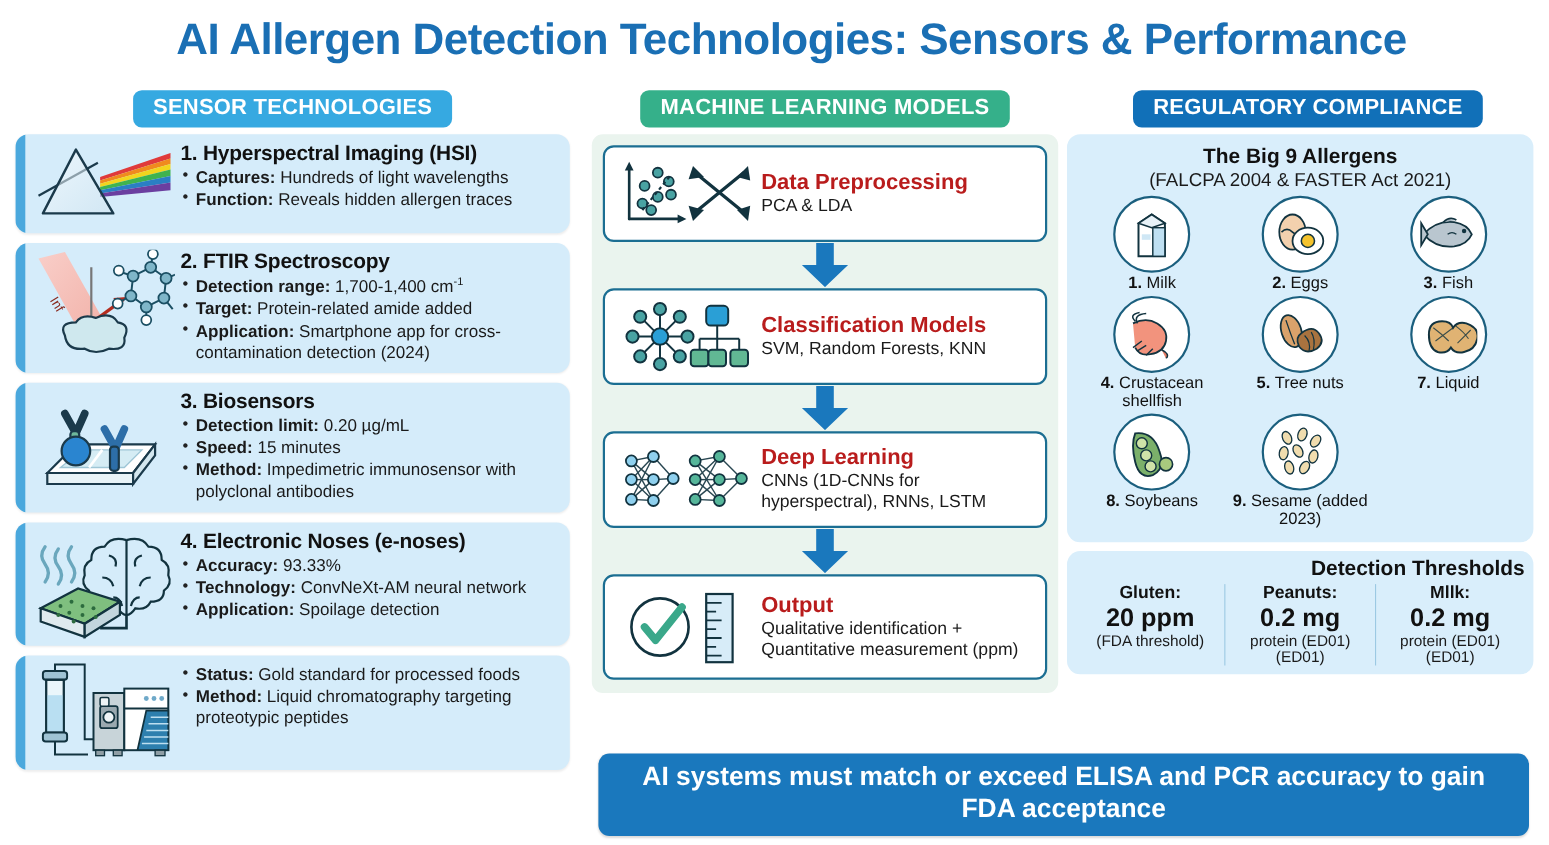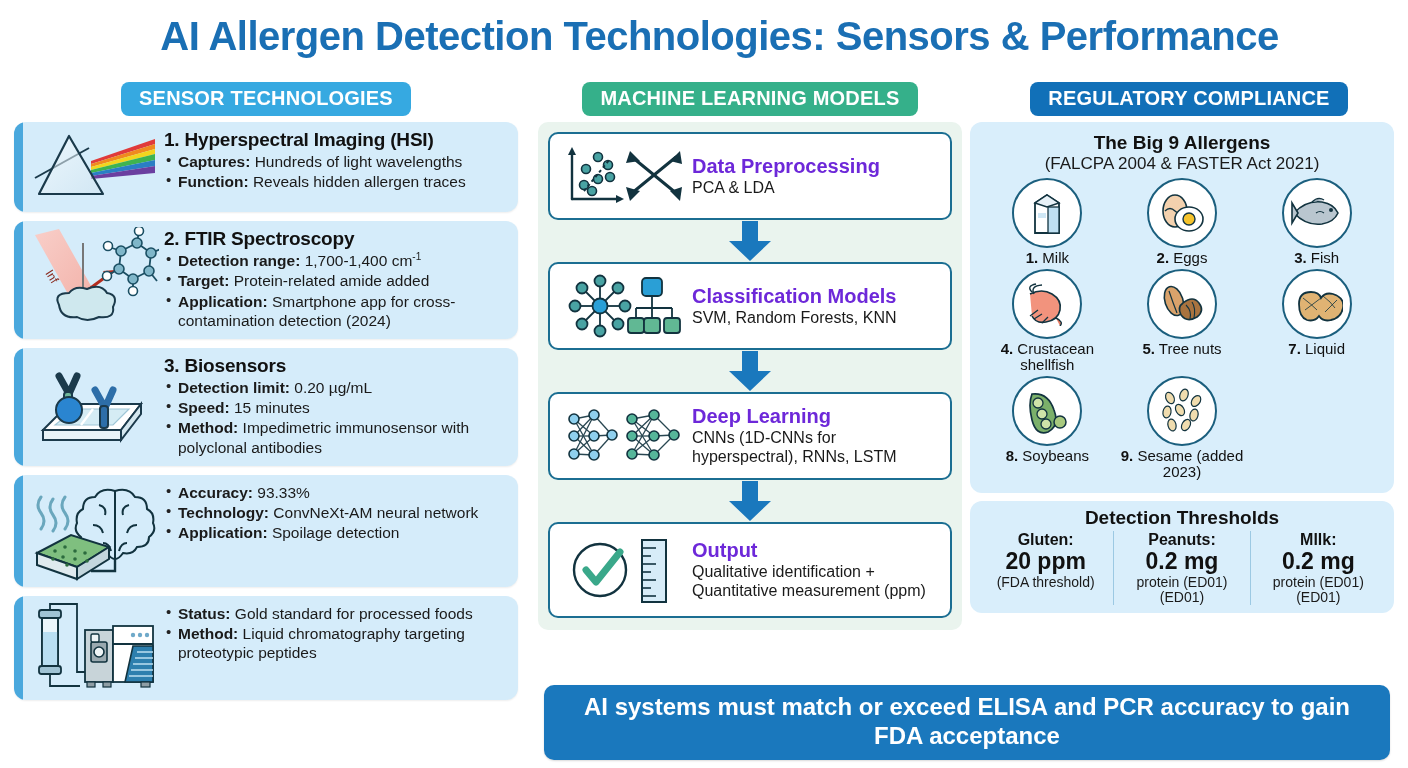--- a/index.html
+++ b/index.html
@@ -101,21 +101,21 @@
   .ml-box {
     background: #ffffff;
     border: 2.5px solid #1b6e92;
     border-radius: 10px;
     display: flex; align-items: center;
     padding: 8px 10px;
     min-height: 88px;
   }
   .ml-ic { flex: 0 0 128px; display:flex; align-items:center; justify-content:center; }
   .ml-txt { flex: 1; padding-left: 4px; }
-  .ml-title { font-size: 20px; font-weight: bold; color: #6d28d9; line-height:1.1; }
+  .ml-title { font-size: 20px; font-weight: bold; color: #b91c1c; line-height:1.1; }
   .ml-sub { font-size: 16px; color: #1a1a1a; line-height: 1.16; margin-top: 2px; }
   .arrow-wrap { display:flex; justify-content:center; align-items:center; height: 42px; }
 
   
   .reg-panel {
     background: #d9eefb;
     border-radius: 12px;
     padding: 10px 10px 12px 10px;
     margin-right: 14px;
   }
@@ -135,21 +135,21 @@
   .aly-label { font-size: 15px; color:#111; line-height: 1.1; }
   .aly-label b { font-weight: bold; }
 
   
   .thr-panel {
     background: #d9eefb;
     border-radius: 12px;
     margin-right: 14px; margin-top: 8px;
     padding: 6px 8px 8px 8px;
   }
-  .thr-title { text-align:center; font-size: 19px; font-weight:bold; color:#111; margin-bottom: 2px;}
+  .thr-title { text-align:right; font-size: 19px; font-weight:bold; color:#111; margin-bottom: 2px;}
   .thr-row { display:flex; }
   .thr-cell { flex:1; text-align:center; padding: 0 4px; }
   .thr-cell + .thr-cell { border-left: 1.5px solid #9cc9e3; }
   .thr-name { font-size: 16px; font-weight: bold; color:#111; line-height:1.1; }
   .thr-val { font-size: 23px; font-weight: bold; color:#111; line-height:1.15; }
   .thr-note { font-size: 14px; color:#1a1a1a; line-height: 1.08; }
 
   
   .banner {
     position: absolute;
@@ -337,20 +337,21 @@
               <circle cx="34" cy="76" r="1.8"></circle>
                 <circle cx="46" cy="78" r="1.8"></circle>
                 <circle cx="56" cy="72" r="1.8"></circle>
               <circle cx="24" cy="78" r="1.8"></circle>
                 <circle cx="58" cy="80" r="1.8"></circle>
                 <circle cx="38" cy="84" r="1.8"></circle>
             </g>
           </svg>
         </div>
         <div class="sc-body">
+          <div class="sc-title">4. Electronic Noses (e-noses)</div>
           <ul class="sc-list">
             <li>
               <b>Accuracy:</b>
               <span>93.33%</span>
             </li>
             <li>
               <b>Technology:</b>
               <span>ConvNeXt-AM neural network</span>
             </li>
             <li>

